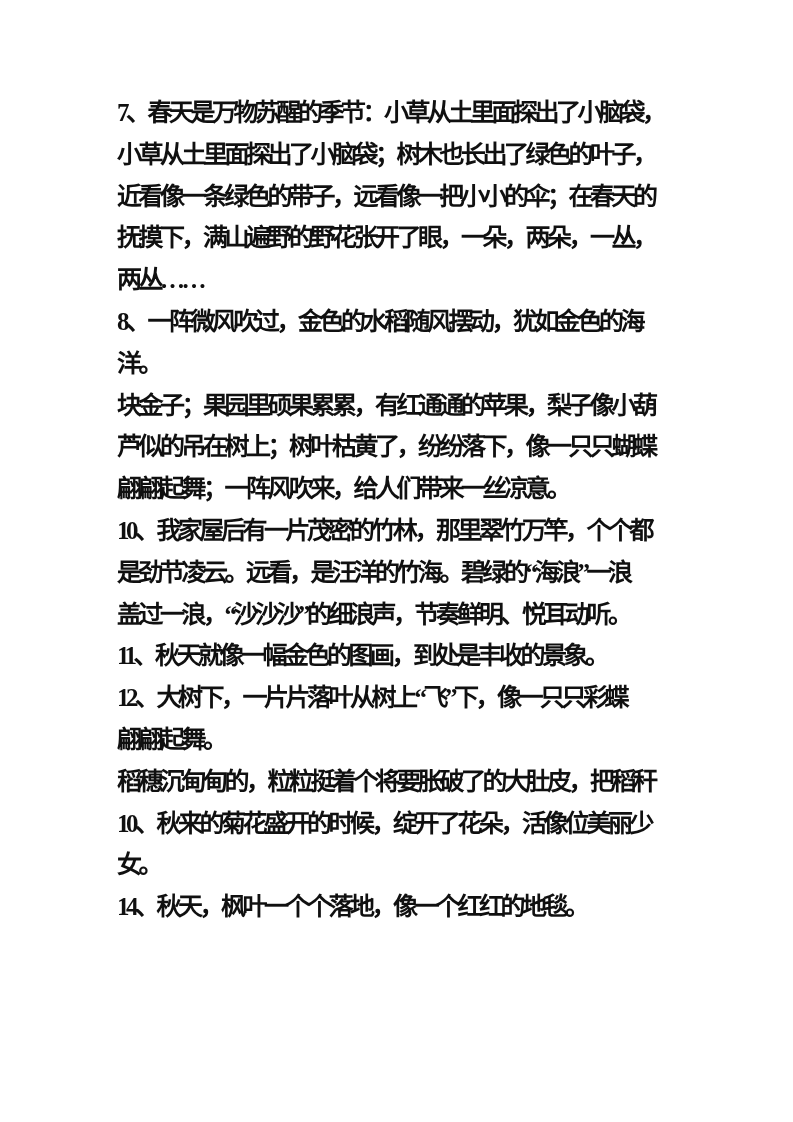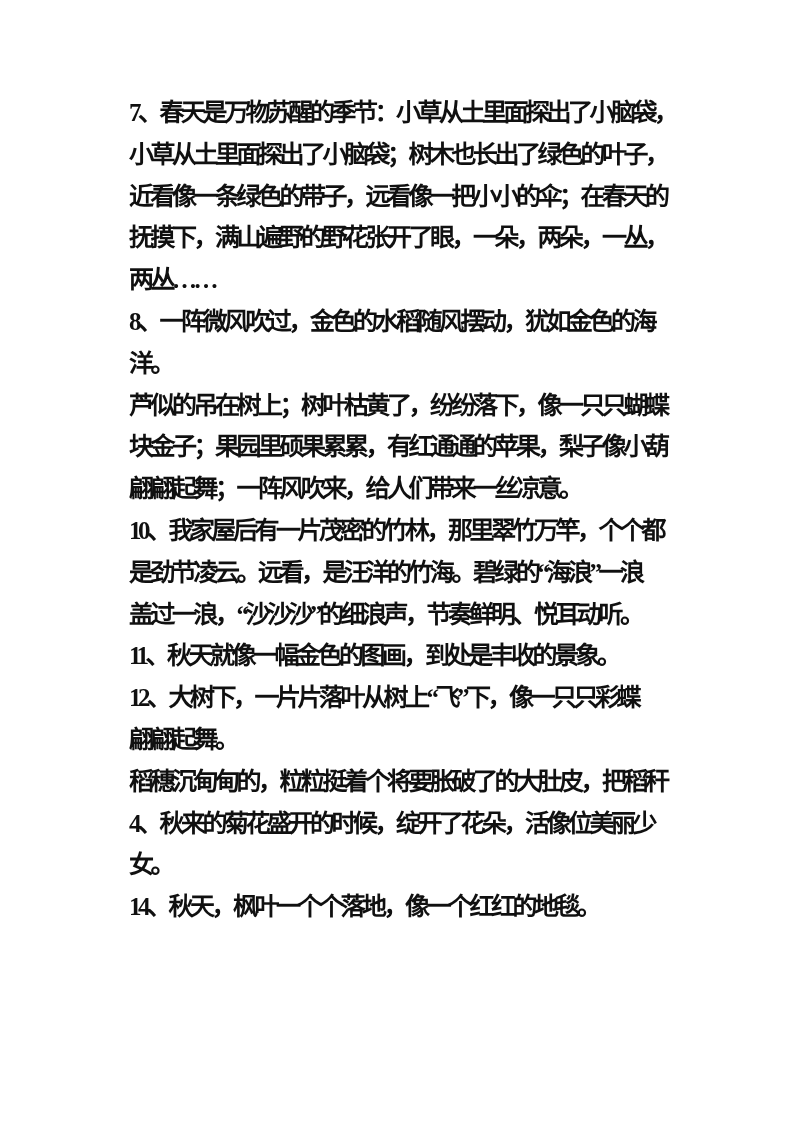--- a/index.html
+++ b/index.html
@@ -11,21 +11,21 @@
     position: relative;
     width: 793px;
     height: 1122px;
     background: #ffffff;
     overflow: hidden;
     font-family: "Liberation Serif", "DejaVu Serif", serif;
   }
   .text-block {
     position: absolute;
     top: 92px;
-    left: 129px;
+    left: 117px;
     width: 566px;
     color: #101010;
   }
   .paragraph {
     margin: 0;
     padding: 0;
   }
   .line {
     height: 41.8px;
     line-height: 41.8px;
@@ -47,40 +47,40 @@
         <div class="line">小草从土里面探出了小脑袋；树木也长出了绿色的叶子，</div>
         <div class="line">近看像一条绿色的带子，远看像一把小小的伞；在春天的</div>
         <div class="line">抚摸下，满山遍野的野花张开了眼，一朵，两朵，一丛，</div>
         <div class="line">两丛……</div>
       </div>
       <div class="paragraph">
         <div class="line">8、一阵微风吹过，金色的水稻随风摆动，犹如金色的海</div>
         <div class="line">洋。</div>
       </div>
       <div class="paragraph">
+        <div class="line">块金子；果园里硕果累累，有红通通的苹果，梨子像小葫</div>
         <div class="line">芦似的吊在树上；树叶枯黄了，纷纷落下，像一只只蝴蝶</div>
-        <div class="line">块金子；果园里硕果累累，有红通通的苹果，梨子像小葫</div>
         <div class="line">翩翩起舞；一阵风吹来，给人们带来一丝凉意。</div>
       </div>
       <div class="paragraph">
         <div class="line">10、我家屋后有一片茂密的竹林，那里翠竹万竿，个个都</div>
         <div class="line">是劲节凌云。远看，是汪洋的竹海。碧绿的“海浪”一浪</div>
         <div class="line">盖过一浪，“沙沙沙”的细浪声，节奏鲜明、悦耳动听。</div>
       </div>
       <div class="paragraph">
         <div class="line">11、秋天就像一幅金色的图画，到处是丰收的景象。</div>
       </div>
       <div class="paragraph">
         <div class="line">12、大树下，一片片落叶从树上“飞”下，像一只只彩蝶</div>
         <div class="line">翩翩起舞。</div>
       </div>
       <div class="paragraph">
         <div class="line">稻穗沉甸甸的，粒粒挺着个将要胀破了的大肚皮，把稻秆</div>
       </div>
       <div class="paragraph">
-        <div class="line">4、秋来的菊花盛开的时候，绽开了花朵，活像位美丽少</div>
+        <div class="line">10、秋来的菊花盛开的时候，绽开了花朵，活像位美丽少</div>
         <div class="line">女。</div>
       </div>
       <div class="paragraph">
         <div class="line">14、秋天，枫叶一个个落地，像一个红红的地毯。</div>
       </div>
     </div>
 </div>
 
 </body></html>

